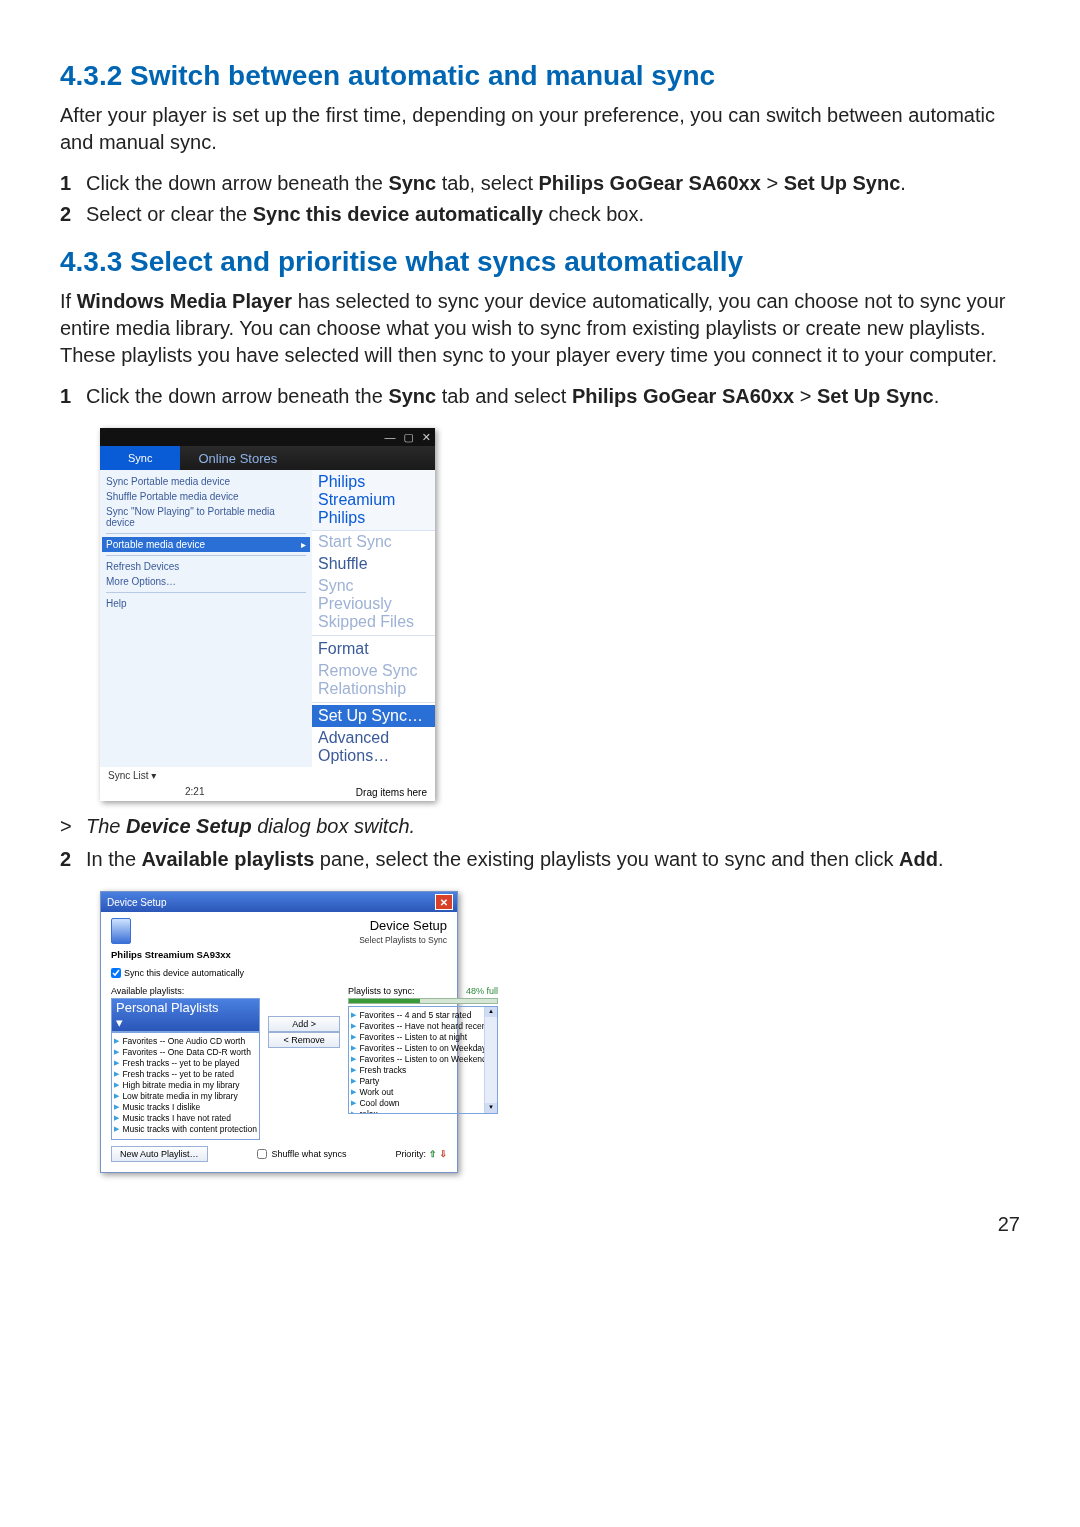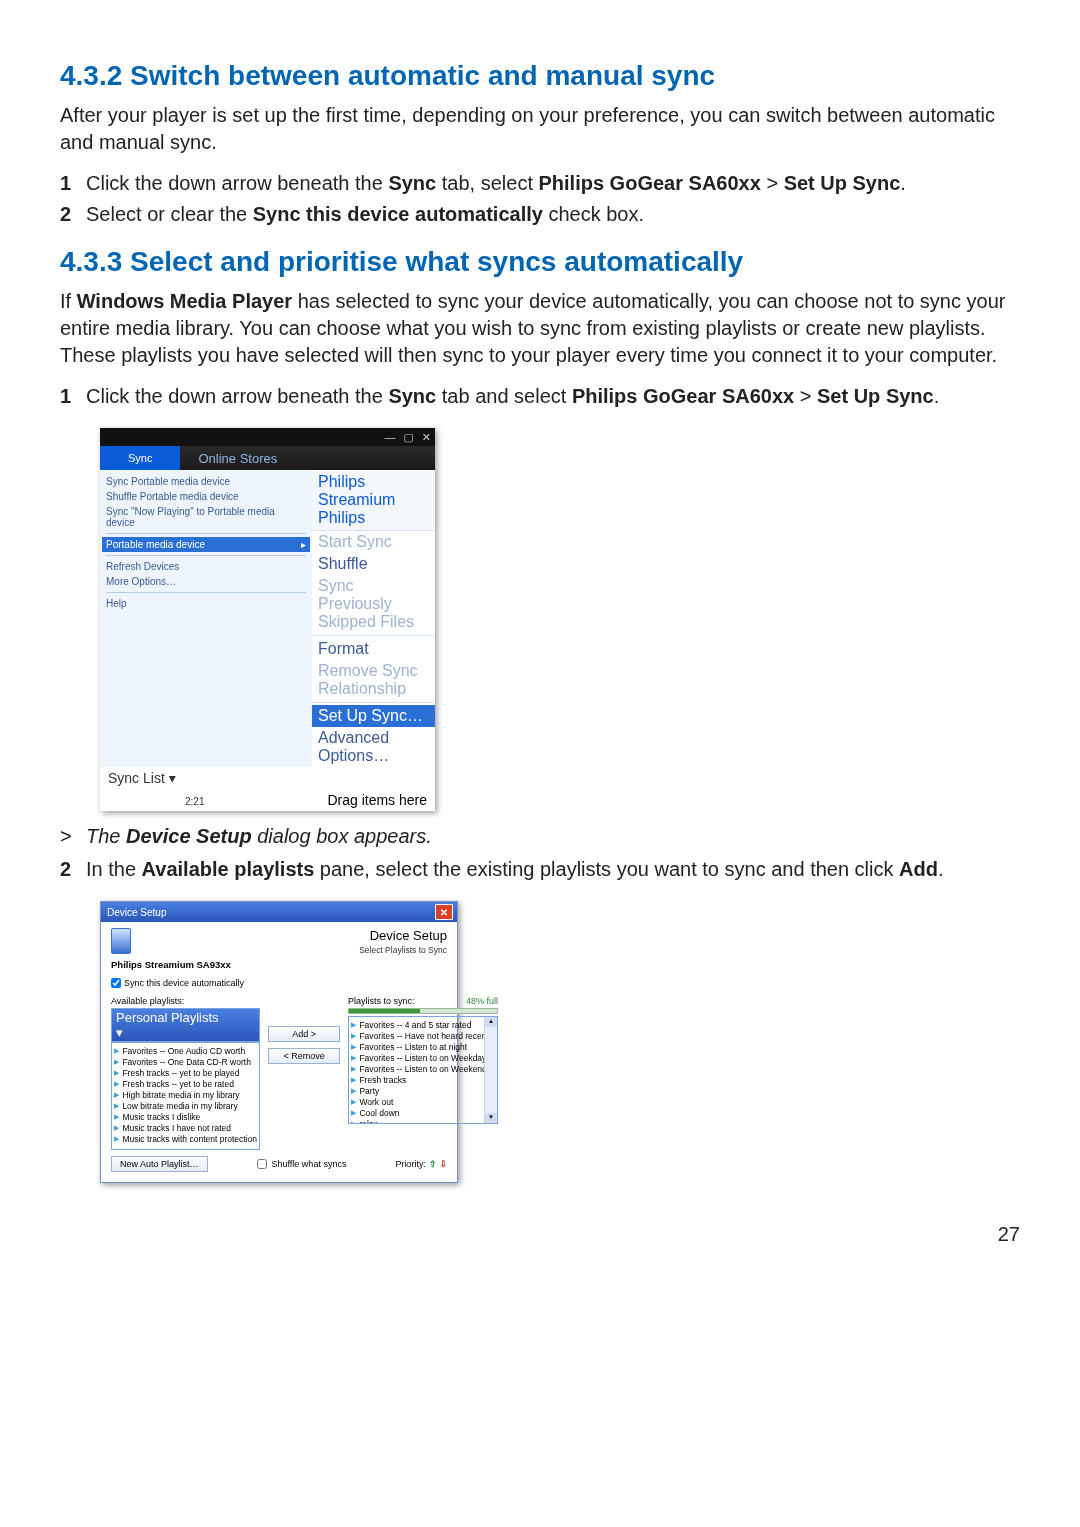--- a/index.html
+++ b/index.html
@@ -115,21 +115,21 @@
     color:#0a5bd6;
     border-bottom:1px solid #d6e1f2;
   }
   .s1-right .grp { padding:2px 6px; }
   .s1-right .grp.dim { color:#9eb2d6; }
   .s1-right .grp-hl { background:#2a6fd6; color:#fff; padding:2px 6px; }
   .s1-right hr { border:none; border-top:1px solid #d6e1f2; margin:2px 0; }
   .s1-footer {
     display:flex; justify-content:space-between;
     padding: 3px 8px;
-    font-size:14px;
+    font-size:10px;
   }
   .s1-footer .synclist { color:#333; }
   .s1-footer .drag { font-weight:400; }
   .s1-time { position:absolute; left:85px; bottom:4px; font-size:10px; color:#333;}
 
   
   .shot2 {
     width: 356px;
     margin: 14px 0 4px 40px;
     font-family: Tahoma, Arial, sans-serif;
@@ -185,21 +185,21 @@
     border:1px solid #7aa3e0;
     height:102px;
     overflow:hidden;
     padding:2px;
     position:relative;
   }
   .s2-list .row { display:flex; align-items:center; gap:3px; padding:0.5px 0; font-size:8.5px; white-space:nowrap;}
   .tri { color:#3aa0e0; font-size:7px; }
   .s2-scroll { position:absolute; right:0; top:0; bottom:0; width:12px; background:#e6ecf8; border-left:1px solid #c3d3ef;}
   .s2-scroll .up,.s2-scroll .dn{height:10px;background:#d0dcf2;font-size:7px;text-align:center;}
-  .s2-midbtns { display:flex; flex-direction:column; gap:6px; align-items:center; margin-top:30px;justify-content:space-between;}
+  .s2-midbtns { display:flex; flex-direction:column; align-items:center; margin-top:30px;justify-content:space-between;}
   .s2-btn {
     border:1px solid #9ab0d6;
     background:linear-gradient(#fdfdfd,#e6ecf6);
     padding: 2px 8px;
     font-size:9px;
     min-width:54px;
     text-align:center;
   }
   .s2-footer-row1 { display:flex; justify-content:space-between; align-items:center; margin-top:6px;}
   .s2-footer-row1 .shuffle { display:flex; align-items:center; gap:5px; font-size:9px;}
@@ -291,21 +291,21 @@
   </div>
   <div class="s1-footer">
     <span></span>
     <span class="drag">Drag items here</span>
   </div>
   <div class="s1-time">2:21</div>
 </div>
 
 <div class="result-line">
   <span class="gt">&gt;</span>
-  <span><span>The </span><b>Device Setup</b><span> dialog box appears.</span></span>
+  <span><span>The </span><b>Device Setup</b><span> dialog box switch.</span></span>
 </div>
 
 <ol class="steps">
   <li>
     <span class="num">2</span>
     <span class="txt">
       <span>In the </span><b>Available playlists</b><span> pane, select the existing playlists you want to sync and then click </span><b>Add</b><span>.</span>
     </span>
   </li>
 </ol>

